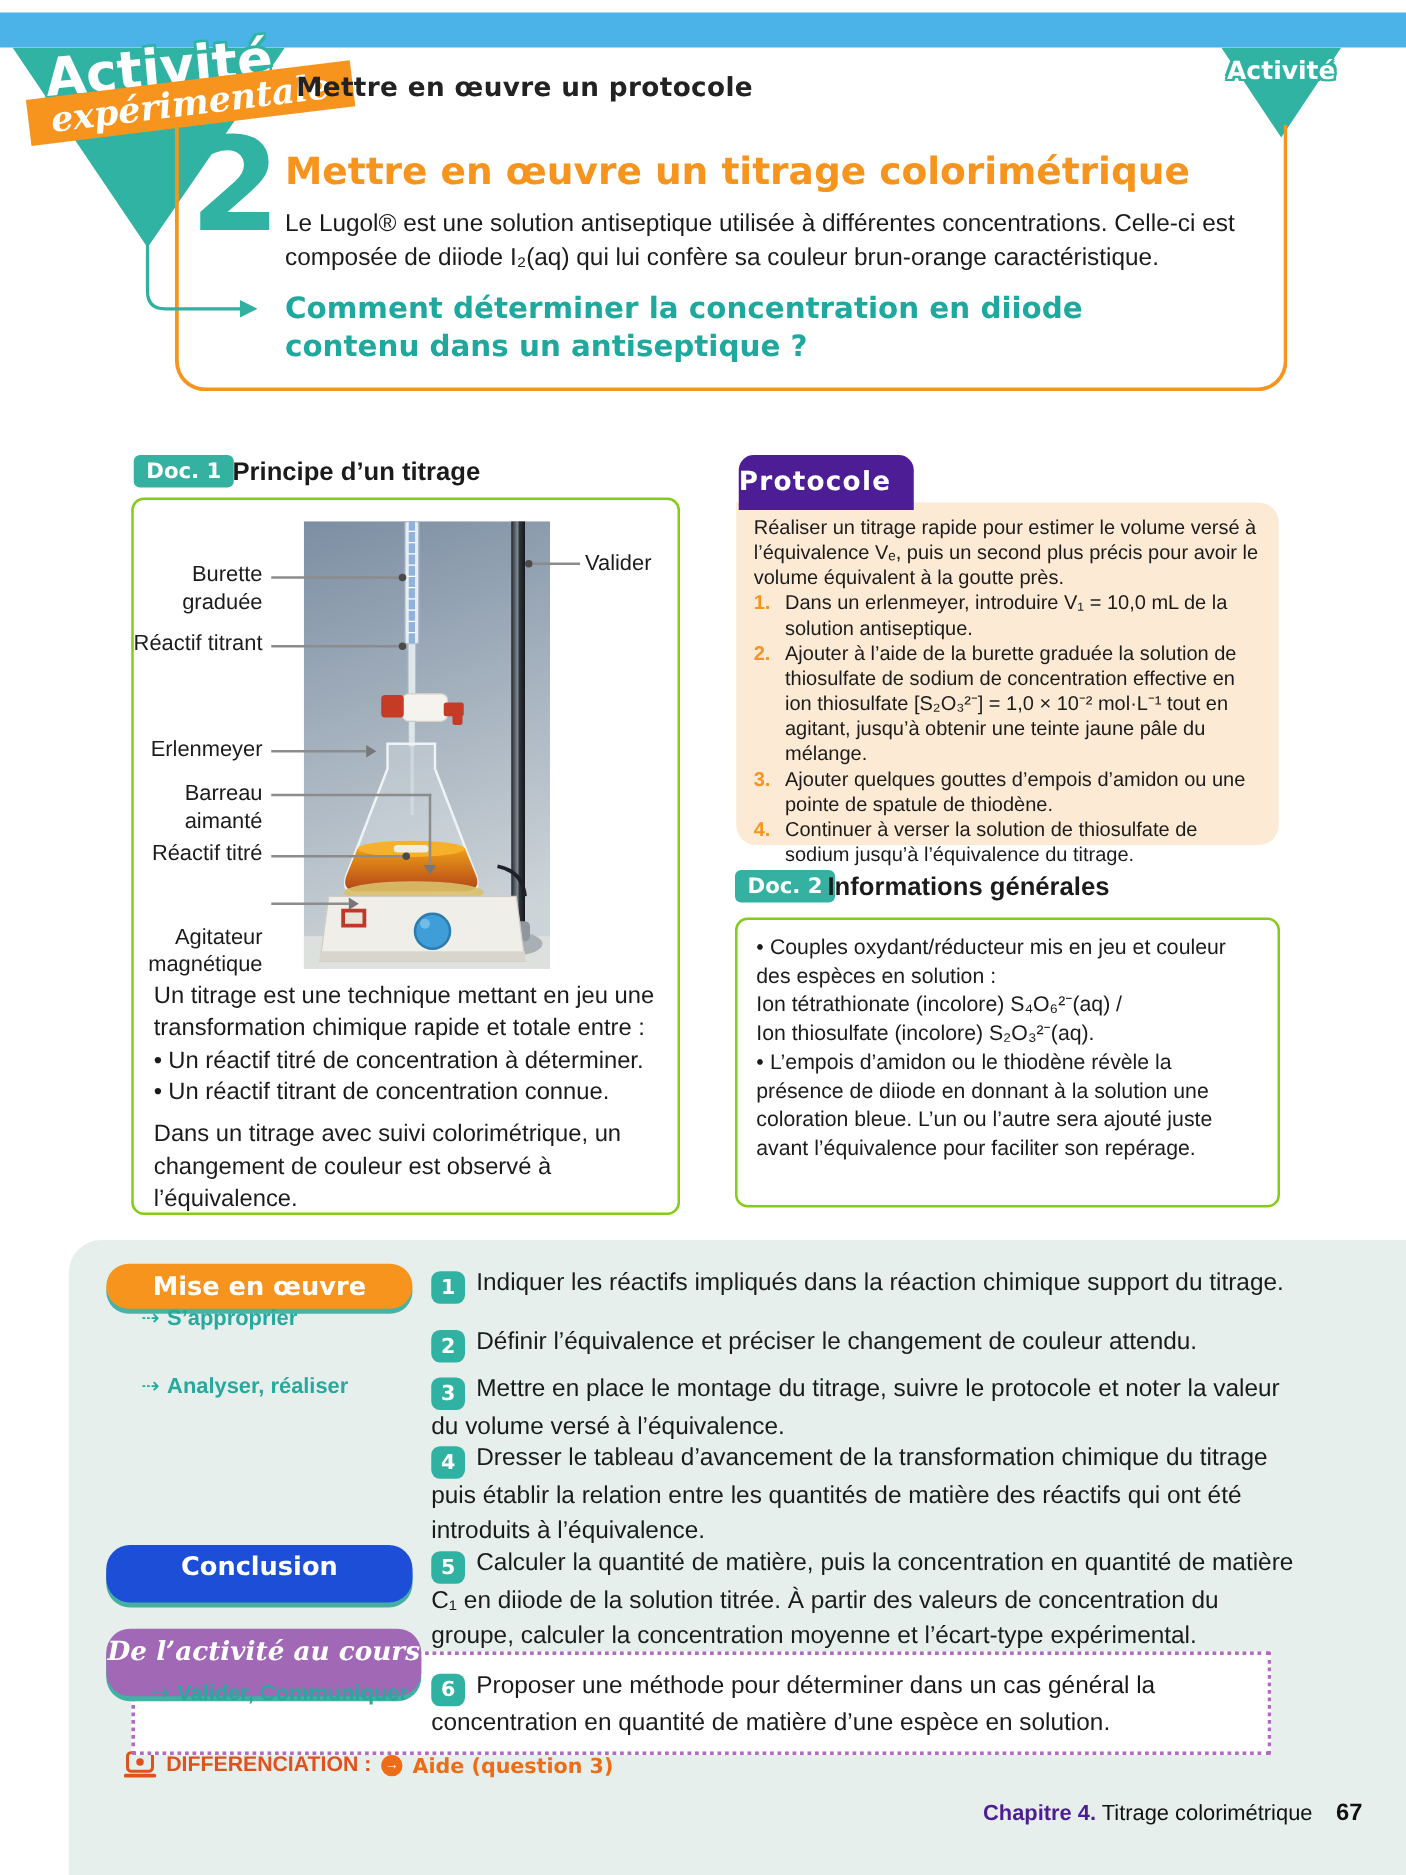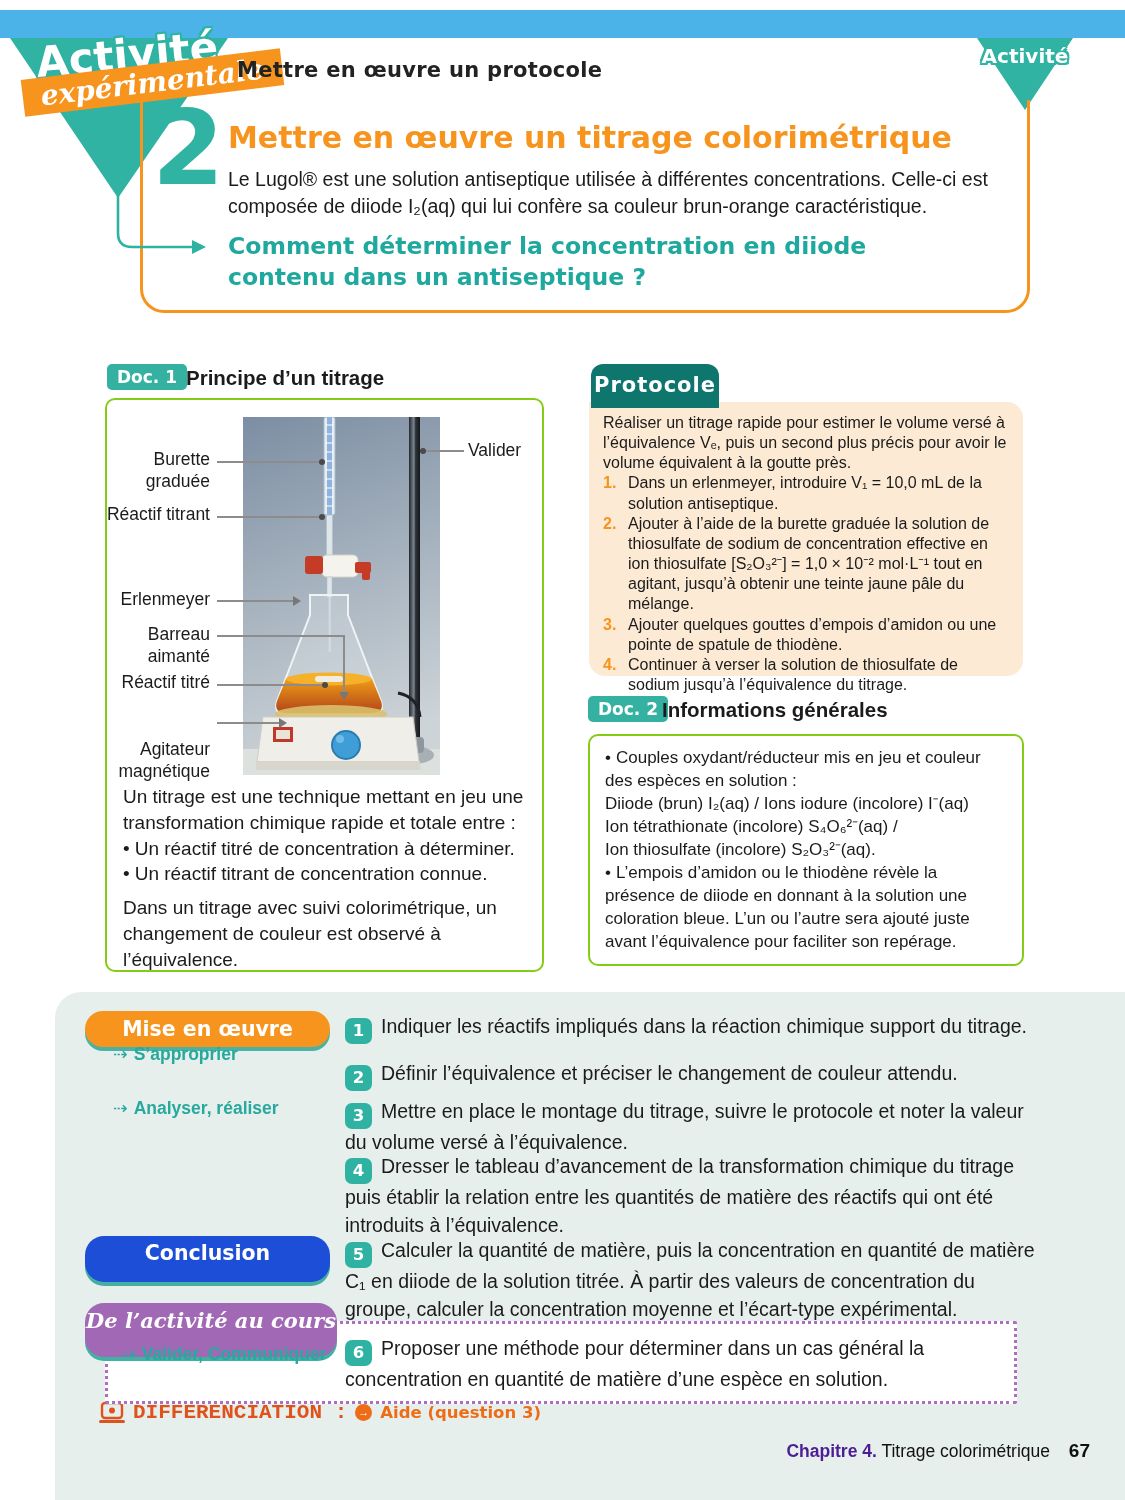--- a/index.html
+++ b/index.html
@@ -168,23 +168,23 @@
   <div>Un titrage est une technique mettant en jeu une transformation chimique rapide et totale entre :</div>
   <div>
     <span class="bullet">•</span><span>Un réactif titré de concentration à déterminer.</span>
   </div>
   <div>
     <span class="bullet">•</span><span>Un réactif titrant de concentration connue.</span>
   </div>
   <div style="margin-top:8px;width:385px">Dans un titrage avec suivi colorimétrique, un changement de couleur est observé à l’équivalence.</div>
 </div>
 
-<div class="abs" style="left:591px;top:364px;width:128px;height:44px;background:#0f766e;
+<div class="abs" style="left:591px;top:364px;width:140px;height:44px;background:#4c1d95;
             border-radius:12px 12px 0 0;color:#fff;font-weight:bold;font-size:21px;
-            text-align:center;line-height:42px;font-family:'DejaVu Sans',sans-serif;
+            line-height:42px;font-family:'DejaVu Sans',sans-serif;
             letter-spacing:1px;z-index:2">Protocole</div>
 
 <div class="abs" style="left:589px;top:402px;width:406px;height:252px;background:#fcead4;
             border-radius:0 16px 16px 16px;padding:11px 14px;font-size:16px;line-height:1.26;z-index:1">
   <div>Réaliser un titrage rapide pour estimer le volume versé à l’équivalence Vₑ, puis un second plus précis pour avoir le volume équivalent à la goutte près.</div>
   <div class="proto-step">
     <span class="n">1.</span>
     <span>Dans un erlenmeyer, introduire V₁ = 10,0 mL de la solution antiseptique.</span>
   </div>
   <div class="proto-step">
@@ -202,21 +202,20 @@
 </div>
 
 <div class="abs chip" style="left:588px;top:696px">Doc. 2</div>
 <div class="abs doc-title" style="left:662px;top:698px">Informations générales</div>
 
 <div class="abs ybox" style="left:588px;top:734px;width:402px;height:206px;padding:11px 15px;
             font-size:17px;line-height:1.35">
   <div>
     <span class="bullet">•</span><span>Couples oxydant/réducteur mis en jeu et couleur des espèces en solution :</span>
   </div>
-  <div>Diiode (brun) I₂(aq) / Ions iodure (incolore) I⁻(aq)</div>
   <div>Ion tétrathionate (incolore) S₄O₆²⁻(aq) /</div>
   <div>Ion thiosulfate (incolore) S₂O₃²⁻(aq).</div>
   <div>
     <span class="bullet">•</span><span>L’empois d’amidon ou le thiodène révèle la présence de diiode en donnant à la solution une coloration bleue. L’un ou l’autre sera ajouté juste avant l’équivalence pour faciliter son repérage.</span>
   </div>
 </div>
 
 <div class="abs" style="left:55px;top:992px;width:1070px;height:508px;background:#e7efec;
             border-radius:26px 0 0 0"></div>
 
@@ -268,21 +267,21 @@
 <div class="abs q" style="left:345px;top:1335px;width:660px;z-index:2">
   <span class="qb">6</span><span>Proposer une méthode pour déterminer dans un cas général la concentration en quantité de matière d’une espèce en solution.</span>
 </div>
 
 <div class="abs" style="left:99px;top:1401px;display:flex;align-items:center;gap:8px">
   <svg width="26" height="22" viewBox="0 0 26 22">
     <rect x="3" y="1" width="20" height="15" rx="3" fill="none" stroke="#e0521c" stroke-width="2.4"></rect>
     <circle cx="13" cy="8.5" r="3" fill="#e0521c"></circle>
     <rect x="0" y="18" width="26" height="3" rx="1.5" fill="#e0521c"></rect>
   </svg>
-  <span style="color:#e0521c;font-weight:bold;font-size:21px;font-family:Liberation Mono, monospace">DIFFÉRENCIATION :</span>
+  <span style="color:#e0521c;font-weight:bold;font-size:17px;font-family:Liberation Sans, sans-serif">DIFFÉRENCIATION :</span>
   <span style="display:inline-block;width:17px;height:17px;border-radius:50%;background:#ef6c17;
                color:#fff;font-size:11px;font-weight:bold;text-align:center;line-height:17px">→</span>
   <span style="color:#ef6c17;font-weight:bold;font-size:16.5px;font-family:'DejaVu Sans',sans-serif">Aide (question 3)</span>
 </div>
 
 <div class="abs" style="left:645px;top:1440px;width:445px;text-align:right;font-size:17.5px">
   <span style="color:#4c1d95;font-weight:bold">Chapitre 4.</span>
   <span style="color:#111">Titrage colorimétrique</span>
   <span style="color:#111;font-weight:bold;font-size:19px;margin-left:14px">67</span>
 </div>

